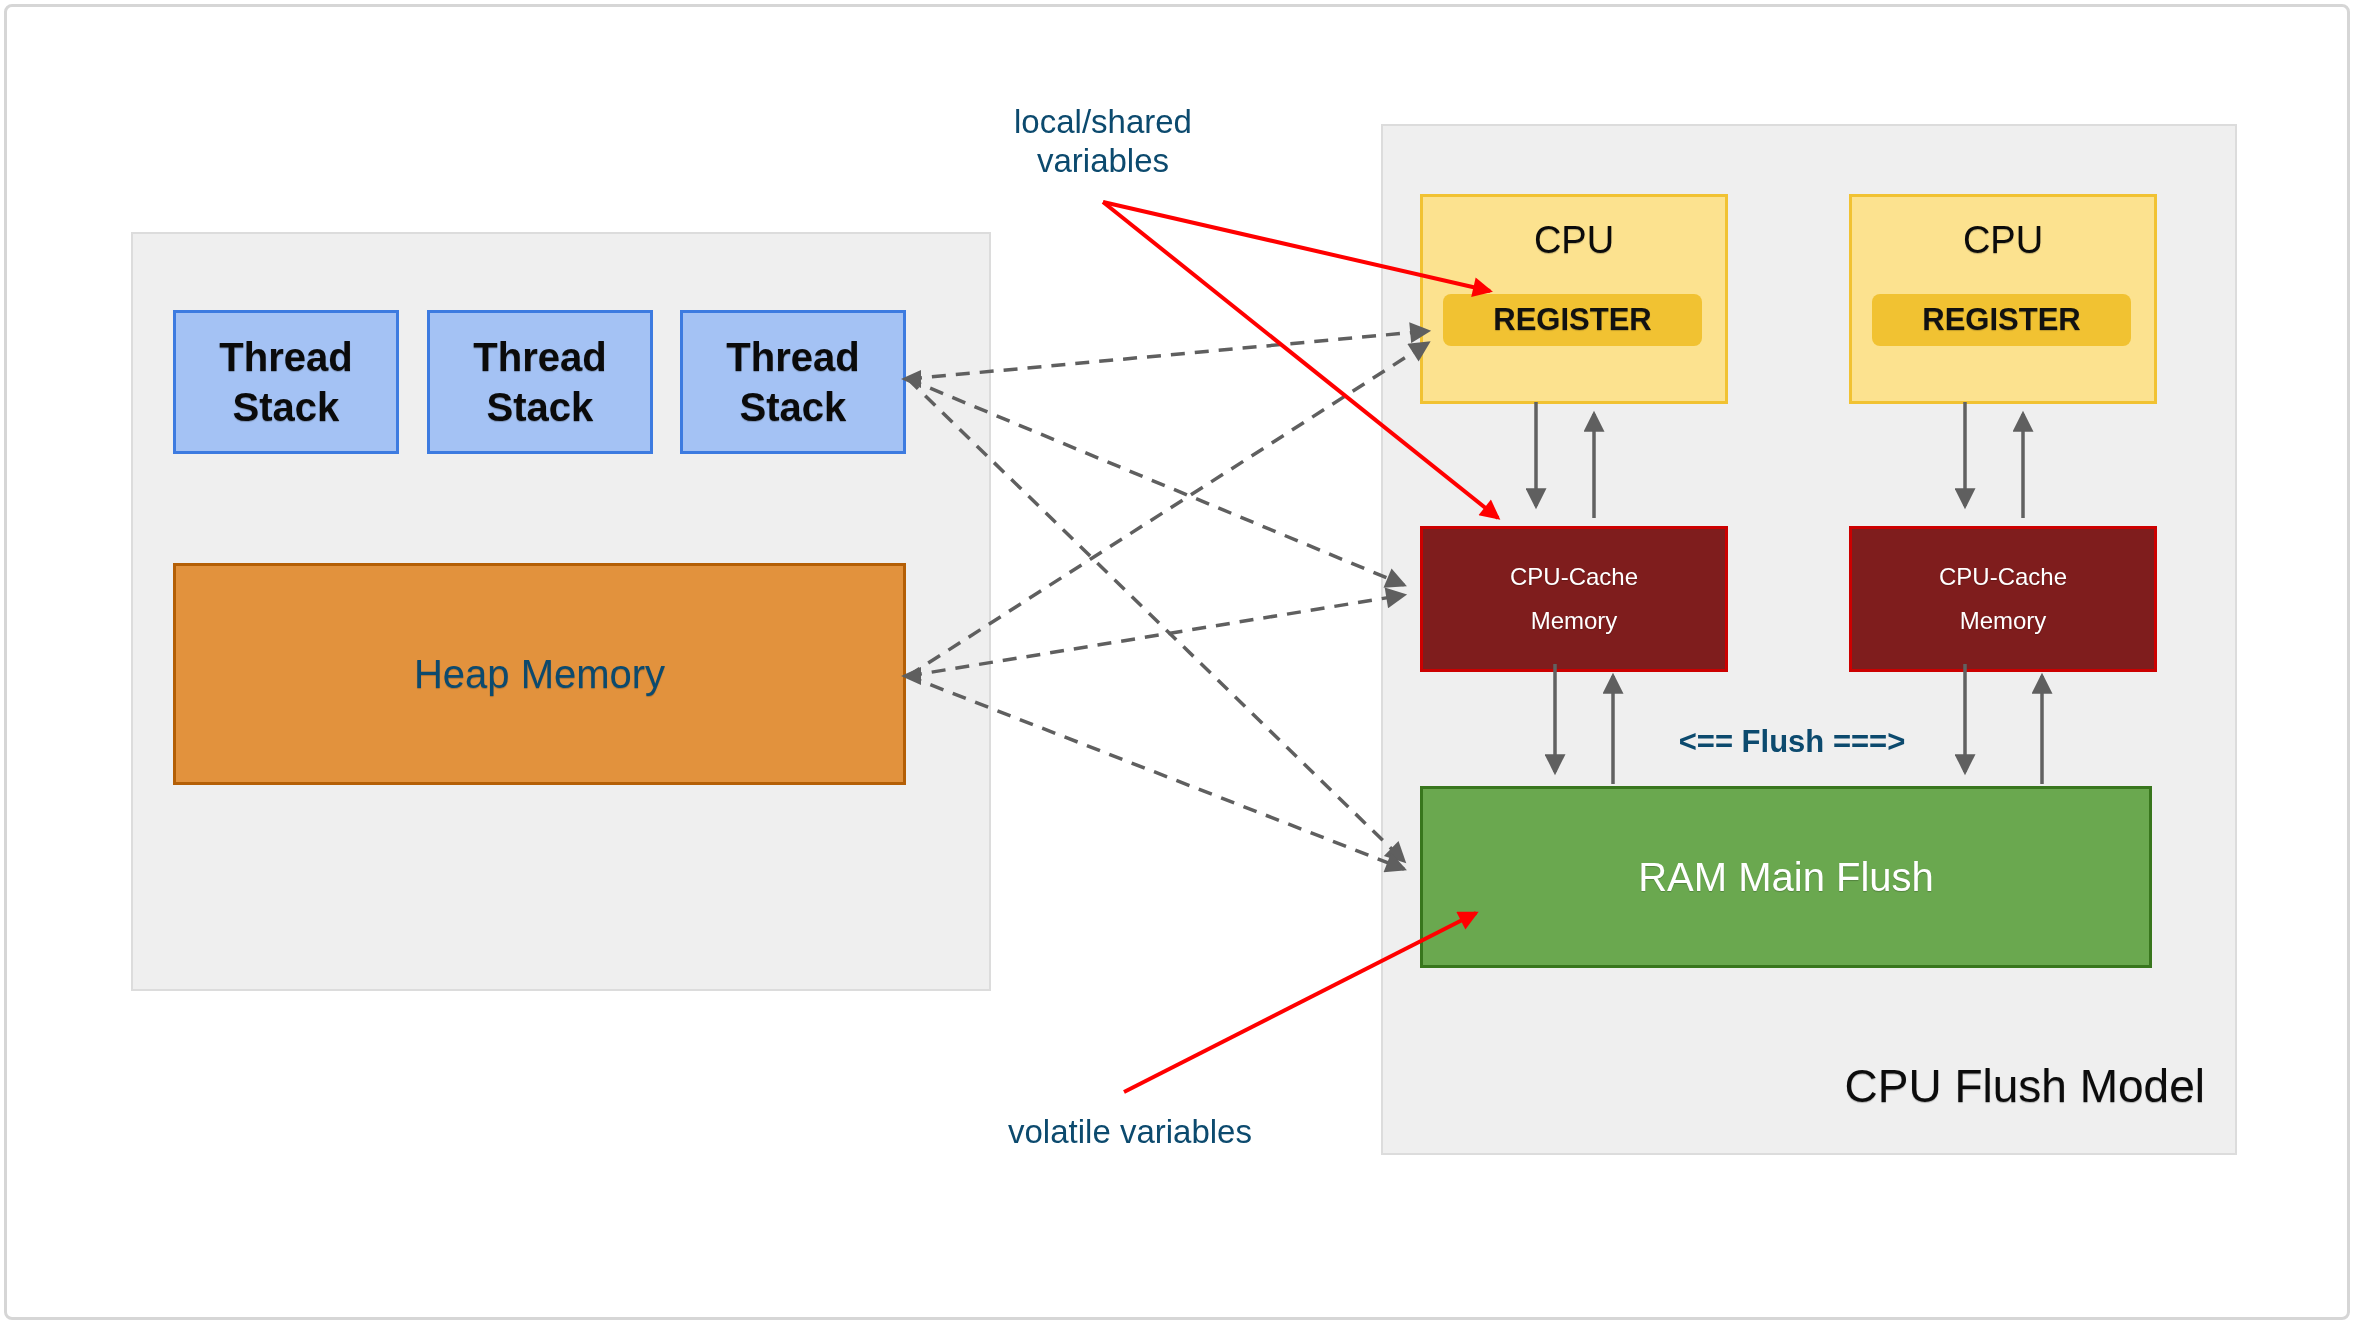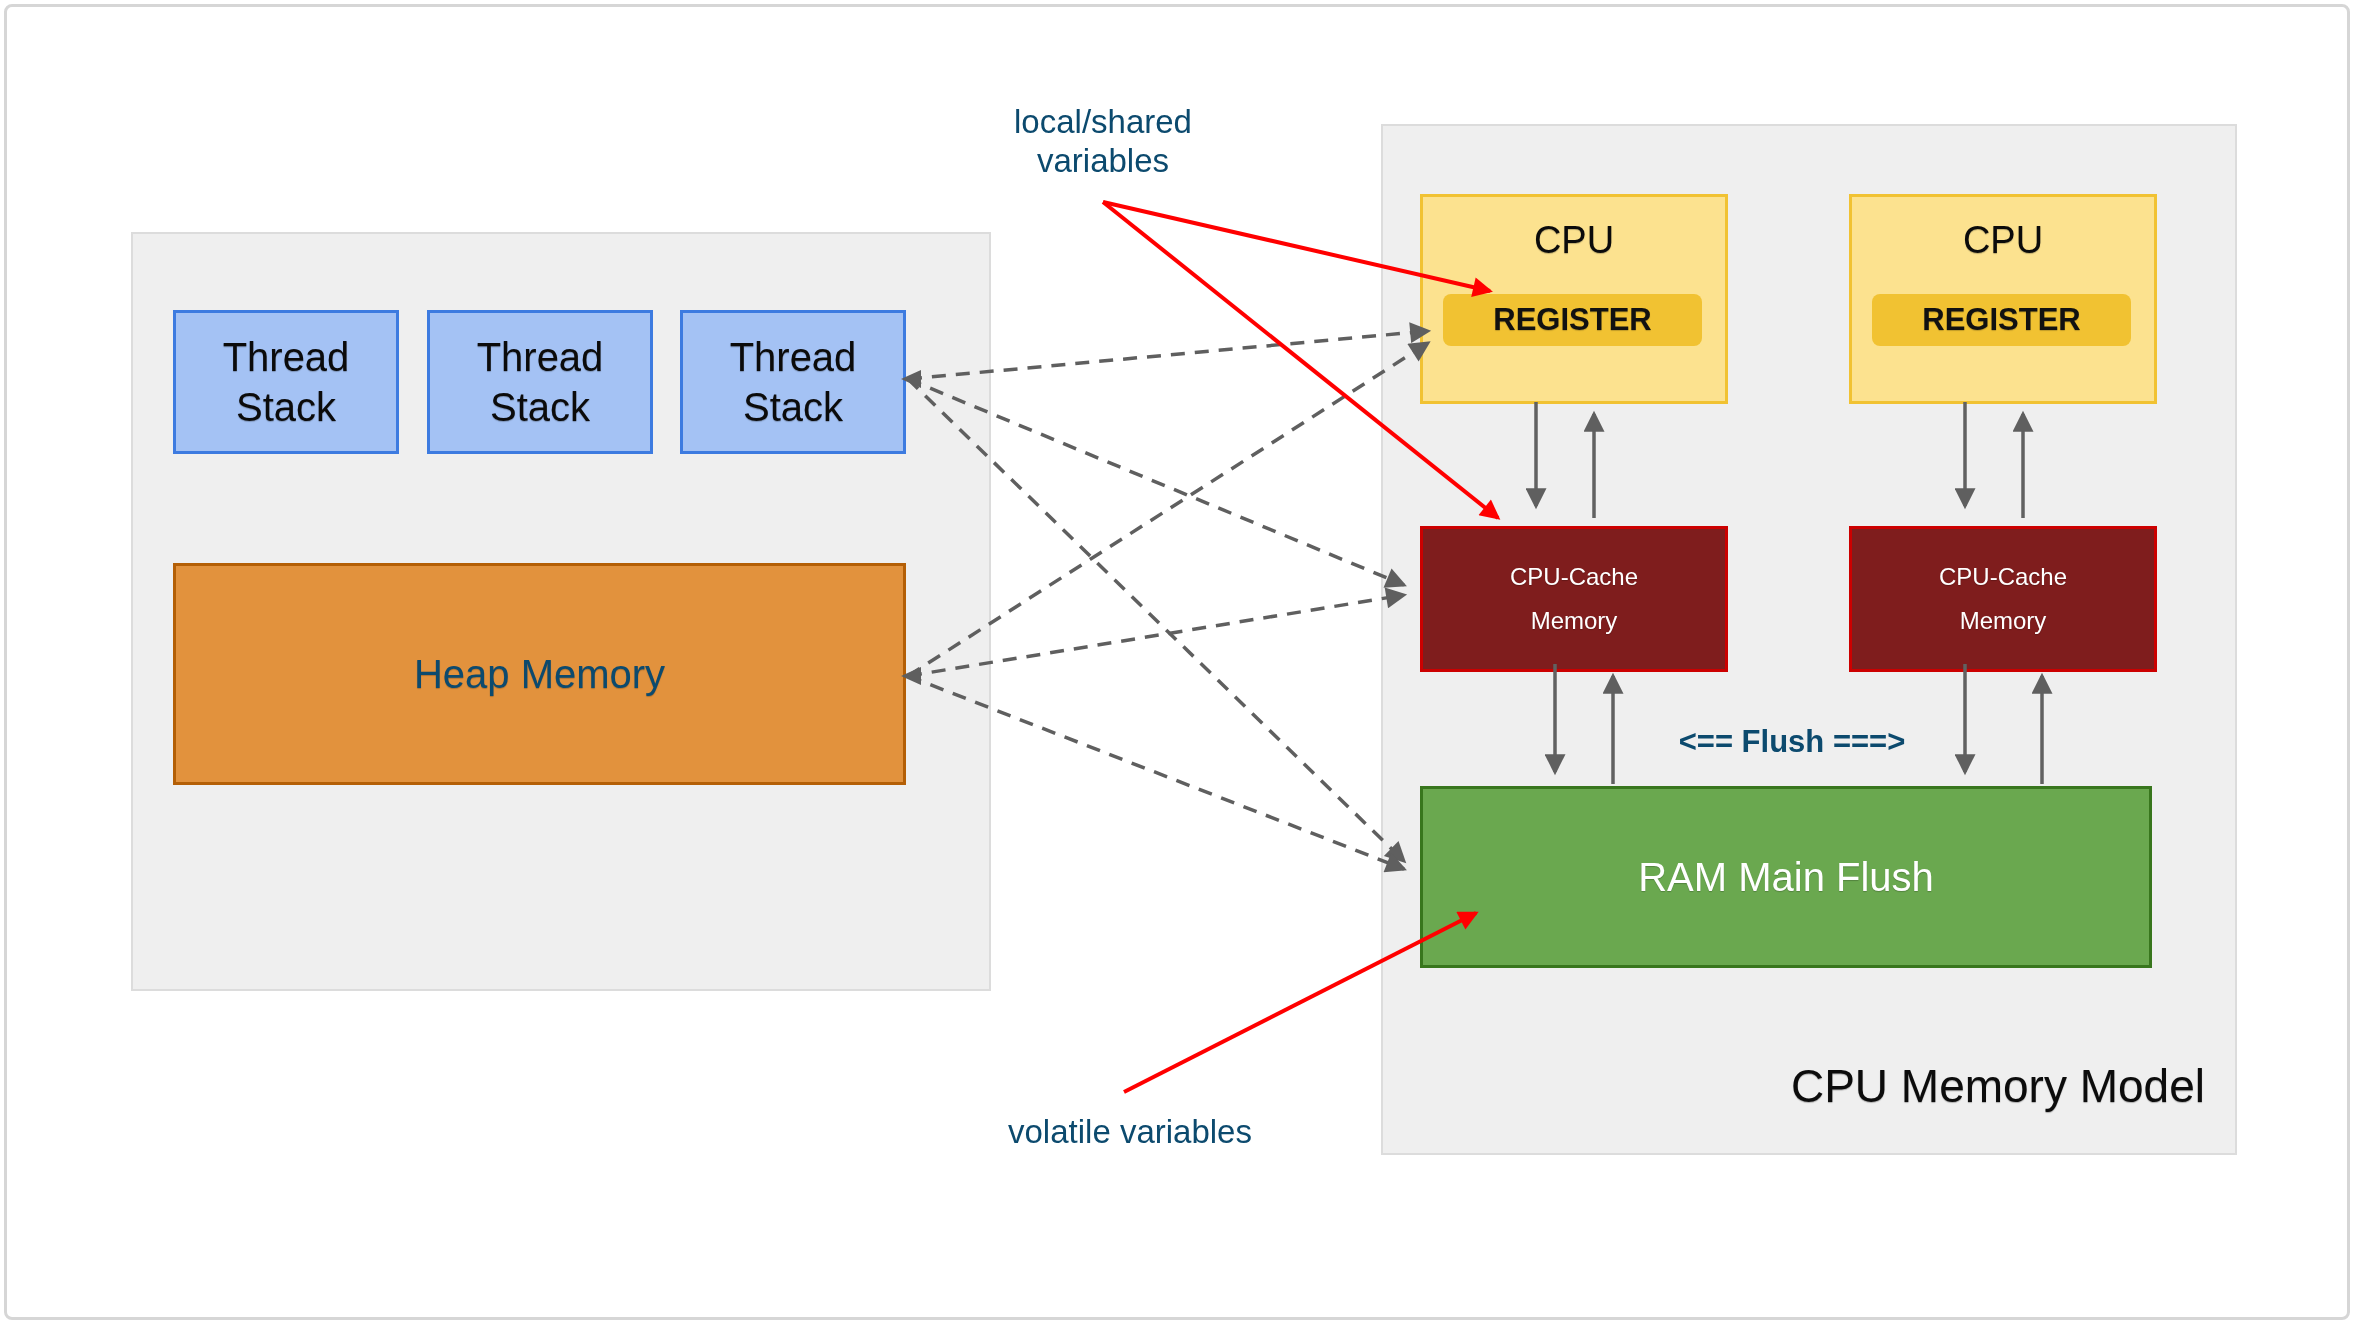--- a/index.html
+++ b/index.html
@@ -7,21 +7,21 @@
   .stage{position:relative;width:2354px;height:1324px;background:#ffffff;overflow:hidden;}
   .page-frame{position:absolute;inset:4px;border:3px solid #d6d6d6;border-radius:8px;background:#ffffff;}
   .panel{position:absolute;background:#efefef;border:2px solid #dcdcdc;padding-left:22px;}
   .panel-jvm{left:131px;top:232px;width:834px;height:755px;}
   .panel-cpu{left:1381px;top:124px;width:830px;height:1027px;}
   .panel-title{position:absolute;font-size:46px;color:#0c0c0c;letter-spacing:0;white-space:nowrap;text-shadow:0 1px 1px rgba(0,0,0,0.28);}
   .jvm-title{right:27px;bottom:32px;}
   .cpu-title{right:30px;bottom:40px;}
   .box{position:absolute;display:flex;align-items:center;justify-content:center;text-align:center;box-sizing:border-box;}
   .box .lbl{white-space:pre-line;}
-  .thread{width:226px;height:144px;top:76px;background:#a4c2f4;border:3px solid #3d7be0;font-size:40px;line-height:50px;color:#0b0b0b;text-shadow:0 1px 1px rgba(0,0,0,0.25);}
+  .thread{width:226px;height:144px;top:76px;background:#a4c2f4;border:3px solid #3d7be0;font-size:40px;line-height:50px;color:#0b0b0b;text-shadow:0 1px 1px rgba(0,0,0,0.25);font-weight:bold;}
   .ts1{left:40px;} .ts2{left:294px;} .ts3{left:547px;}
   .heap{left:40px;top:329px;width:733px;height:222px;background:#e2923d;border:3px solid #b45f06;font-size:40px;color:#0c4a6e;text-shadow:0 1px 1px rgba(0,0,0,0.22);}
   .cpu-box{top:68px;width:308px;height:210px;background:#fce28f;border:3px solid #f1c232;display:block;}
   .cpu1{left:37px;} .cpu2{left:466px;}
   .cpu-name{position:absolute;top:22px;left:0;right:0;text-align:center;font-size:38px;color:#0b0b0b;text-shadow:0 1px 1px rgba(0,0,0,0.25);}
   .register{position:absolute;left:20px;top:97px;width:259px;height:52px;background:#f1c232;border-radius:8px;display:flex;align-items:center;justify-content:center;font-size:31px;color:#111111;text-shadow:0 1px 1px rgba(0,0,0,0.2);font-weight:bold;}
   .cache{top:400px;width:308px;height:146px;background:#7f1d1d;border:3px solid #cc0000;font-size:24px;line-height:44px;color:#ffffff;text-shadow:0 1px 1px rgba(0,0,0,0.22);}
   .cache1{left:37px;} .cache2{left:466px;}
   .ram{left:37px;top:660px;width:732px;height:182px;background:#6aa84f;border:3px solid #38761d;font-size:40px;color:#ffffff;text-shadow:0 1px 1px rgba(0,0,0,0.22);}
   .annotation{position:absolute;color:#0c4a6e;text-align:center;white-space:pre-line;}
@@ -67,21 +67,21 @@
       <span class="lbl">CPU-Cache
 Memory</span>
     </div>
     <div class="box cache cache2">
       <span class="lbl">CPU-Cache
 Memory</span>
     </div>
     <div class="box ram">
       <span class="lbl">RAM Main Flush</span>
     </div>
-    <div class="panel-title cpu-title">CPU Memory Model</div>
+    <div class="panel-title cpu-title">CPU Flush Model</div>
   </div>
 
   <div class="annotation ann-local">local/shared
 variables</div>
   <div class="annotation ann-volatile">volatile variables</div>
   <div class="annotation ann-flush">&lt;== Flush ===&gt;</div>
 
   <svg class="overlay" viewBox="0 0 2354 1324">
     <defs>
       <marker id="ahGray" viewBox="0 0 10 10" refX="8.5" refY="5" markerWidth="7" markerHeight="6" orient="auto-start-reverse">

